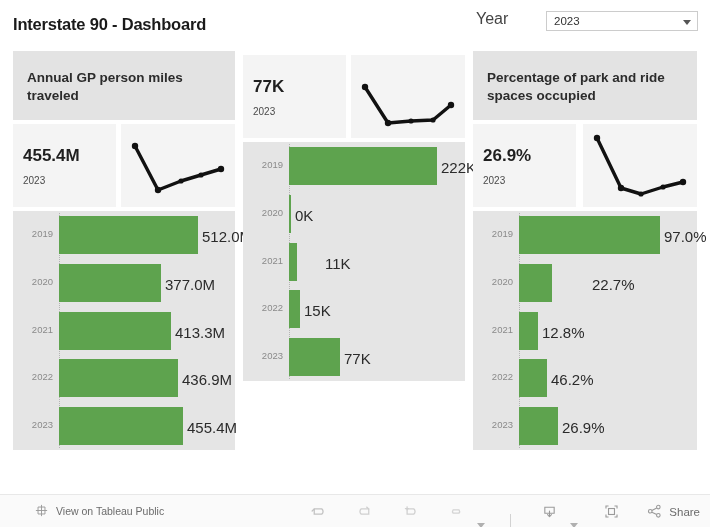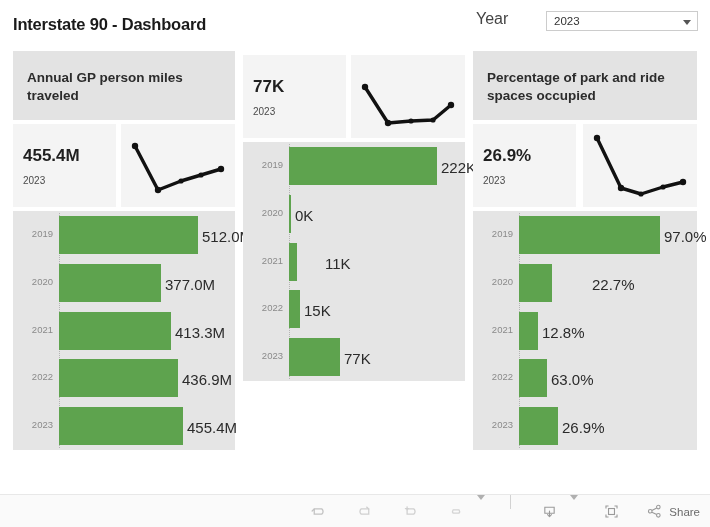--- a/index.html
+++ b/index.html
@@ -185,21 +185,21 @@
   }
   .tableau-link-text {
     font-size: 10.5px;
     color: #6b6b6b;
   }
   .tb-icons {
     position: absolute;
     right: 10px; top: 0;
     height: 33px;
     display: flex;
-    align-items: flex-start;
+    align-items: flex-end;
     gap: 12px;
   }
   .tb-btn {
     width: 34px; height: 33px;
     display: flex;
     align-items: center;
     justify-content: center;
   }
   .tb-caret {
     width: 0; height: 0;
@@ -390,33 +390,46 @@
 
     <div class="bar-row" style="top:95.6px;">
       <span class="bar-year">2021</span>
       <span class="bar-fill" style="width:19px;"></span>
       <span class="bar-label" style="left:69px;">12.8%</span>
     </div>
 
     <div class="bar-row" style="top:143.4px;">
       <span class="bar-year">2022</span>
       <span class="bar-fill" style="width:28px;"></span>
-      <span class="bar-label" style="left:78px;">63.0%</span>
+      <span class="bar-label" style="left:78px;">46.2%</span>
     </div>
 
     <div class="bar-row" style="top:191.2px;">
       <span class="bar-year">2023</span>
       <span class="bar-fill" style="width:39px;"></span>
       <span class="bar-label" style="left:89px;">26.9%</span>
     </div>
   </div>
 </div>
 
 <div class="footer">
 
+  <div class="tableau-link">
+    <svg width="15" height="15" viewBox="0 0 16 16">
+      <g stroke="#9a9a9a" stroke-width="1" fill="none">
+        <line x1="8" y1="2" x2="8" y2="14"></line>
+        <line x1="2" y1="8" x2="14" y2="8"></line>
+        <line x1="4.3" y1="4.3" x2="4.3" y2="11.7"></line>
+        <line x1="11.7" y1="4.3" x2="11.7" y2="11.7"></line>
+        <line x1="4.3" y1="4.3" x2="11.7" y2="4.3"></line>
+        <line x1="4.3" y1="11.7" x2="11.7" y2="11.7"></line>
+      </g>
+    </svg>
+    <span class="tableau-link-text">View on Tableau Public</span>
+  </div>
 
   <div class="tb-icons">
 
     <div class="tb-btn">
       <svg width="17" height="17" viewBox="0 0 20 20">
         <path d="M5 7 L5 13 L14 13 A4 4 0 0 0 14 7 L6 7" fill="none" stroke="#c2c2c2" stroke-width="1.5" stroke-linecap="round"></path>
         <path d="M5 7 L2.5 9.5" fill="none" stroke="#c2c2c2" stroke-width="1.5" stroke-linecap="round"></path>
       </svg>
     </div>
 

